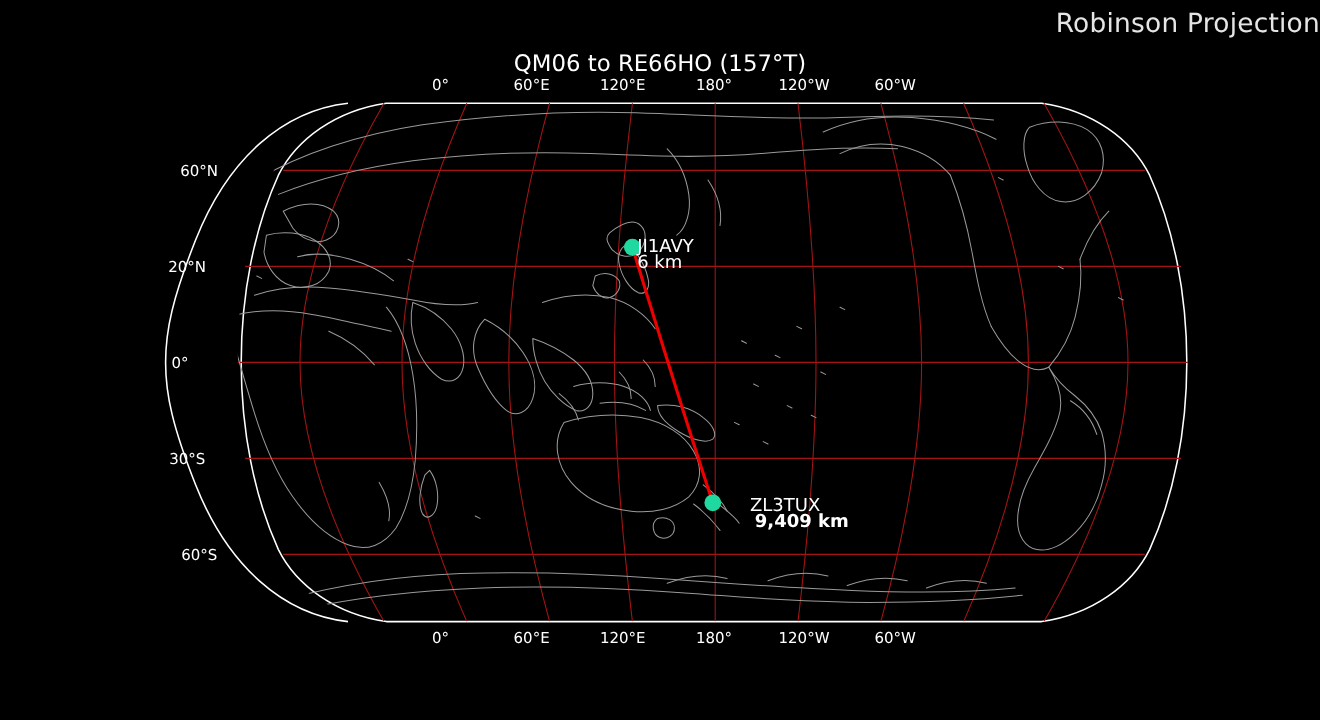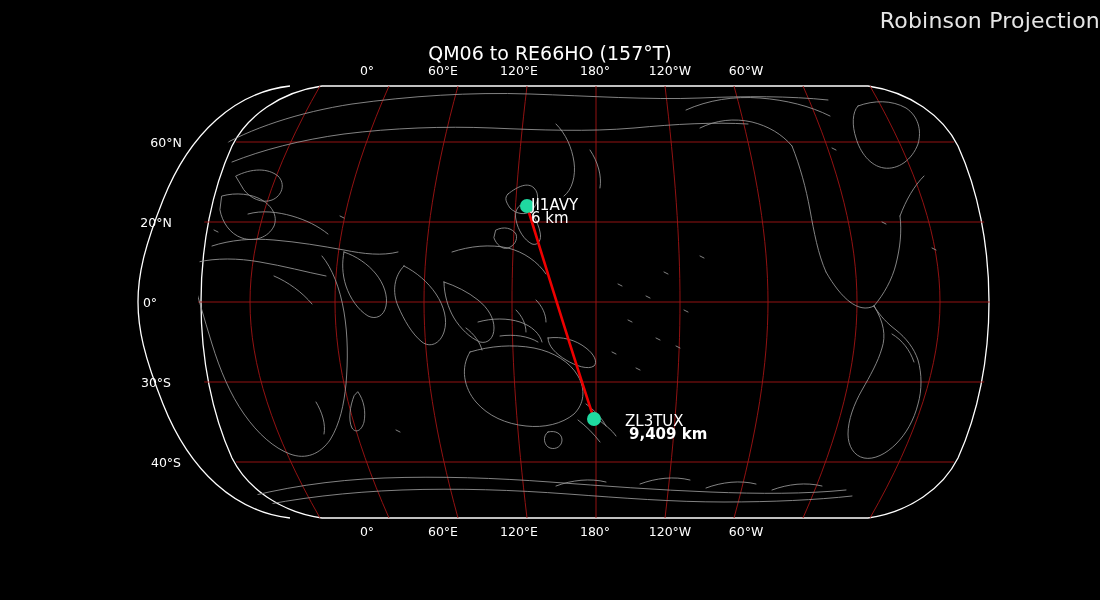--- a/index.html
+++ b/index.html
@@ -240,21 +240,21 @@
   <div class="axis-label lon-label" style="left:443px; top:524px;">60°E</div>
   <div class="axis-label lon-label" style="left:519px; top:524px;">120°E</div>
   <div class="axis-label lon-label" style="left:595px; top:524px;">180°</div>
   <div class="axis-label lon-label" style="left:670px; top:524px;">120°W</div>
   <div class="axis-label lon-label" style="left:746px; top:524px;">60°W</div>
 
   <div class="axis-label lat-label" style="left:116px; top:142px; width:100px;">60°N</div>
   <div class="axis-label lat-label" style="left:106px; top:222px; width:100px;">20°N</div>
   <div class="axis-label lat-label" style="left:100px; top:302px; width:100px;">0°</div>
   <div class="axis-label lat-label" style="left:106px; top:382px; width:100px;">30°S</div>
-  <div class="axis-label lat-label" style="left:116px; top:462px; width:100px;">40°S</div>
+  <div class="axis-label lat-label" style="left:116px; top:462px; width:100px;">60°S</div>
 
   <div class="marker-label" style="left:531px; top:199px;">
     <div>JI1AVY</div>
     <div>6 km</div>
   </div>
 
   <div class="marker-label" style="left:600px; top:415px;margin-left:25px;">
     <div>ZL3TUX</div>
     <div style="margin-left:4px;font-weight:bold;">9,409 km</div>
   </div>

